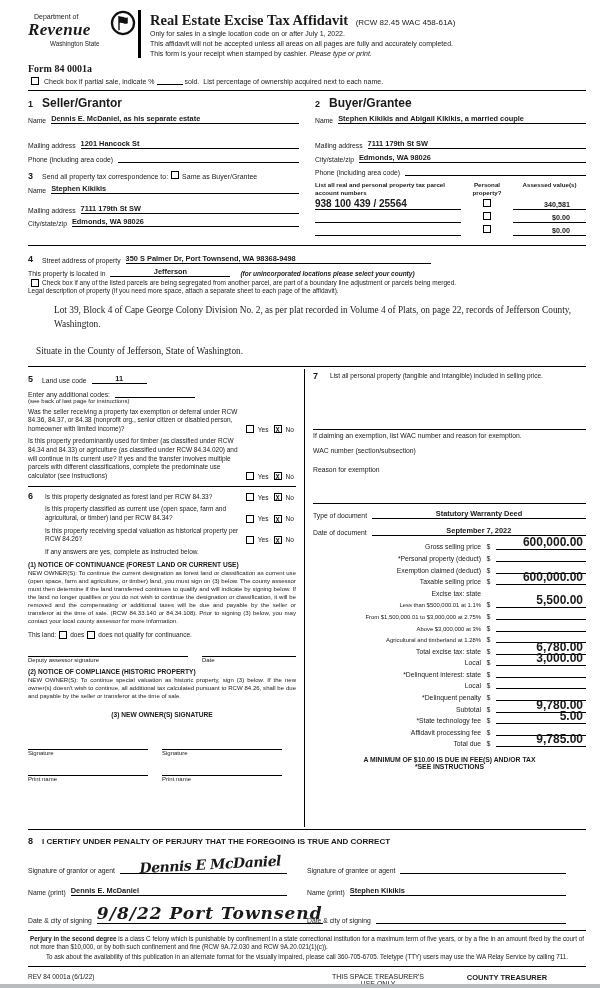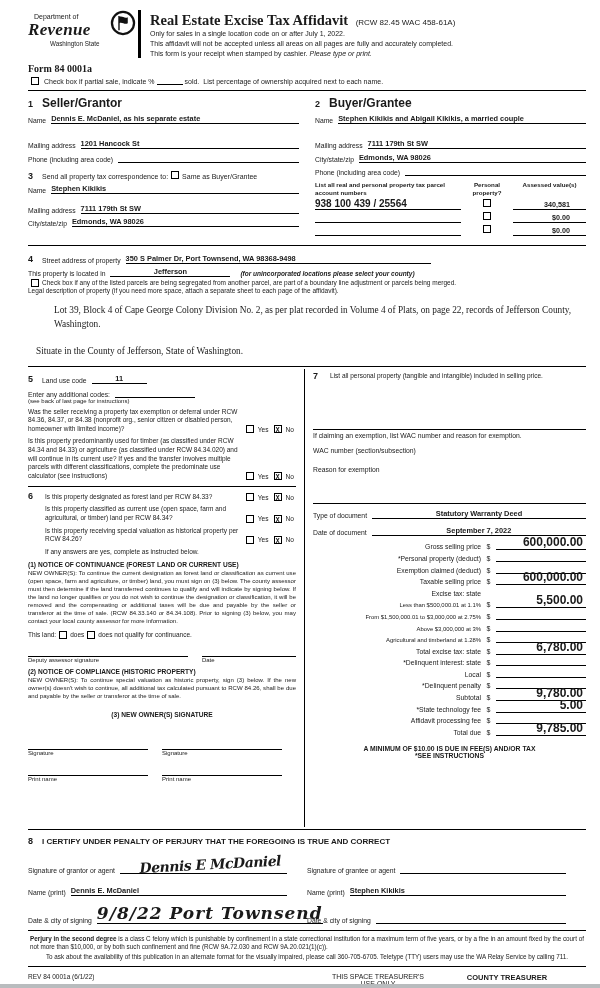--- a/index.html
+++ b/index.html
@@ -458,20 +458,25 @@
             <span class="tl sm">Agricultural and timberland at 1.28%</span>
             <span class="ds">$</span>
             <span class="tv"></span>
           </div>
         <div class="tax-row">
             <span class="tl">Total excise tax: state</span>
             <span class="ds">$</span>
             <span class="tv">6,780.00</span>
           </div>
         <div class="tax-row">
+            <span class="tl">Local</span>
+            <span class="ds">$</span>
+            <span class="tv">3,000.00</span>
+          </div>
+        <div class="tax-row">
             <span class="tl">*Delinquent interest: state</span>
             <span class="ds">$</span>
             <span class="tv"></span>
           </div>
         <div class="tax-row">
             <span class="tl">Local</span>
             <span class="ds">$</span>
             <span class="tv"></span>
           </div>
         <div class="tax-row">

